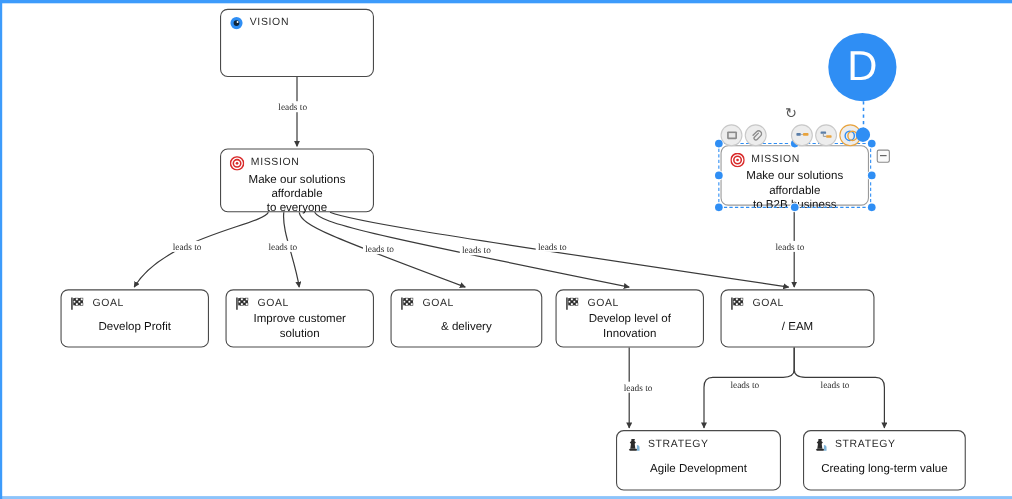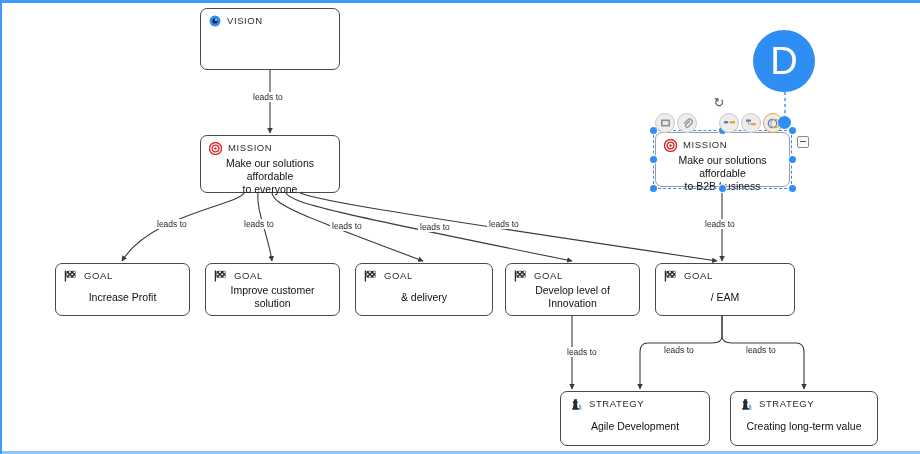--- a/index.html
+++ b/index.html
@@ -144,21 +144,21 @@
     border-radius: 50%;
     background: #2f8ef4;
   }
   .edge-label {
     position: absolute;
     font-size: 8.5px;
     color: #2b2b2b;
     background: #ffffff;
     padding: 0 2px;
     white-space: nowrap;
-    font-family: Liberation Sans, sans-serif;
+    font-family: Liberation Serif, serif;
   }
 </style>
 </head>
 <body>
 
 <div id="canvas">
 
   <div class="frame-top"></div>
   <div class="frame-bottom"></div>
   <div class="frame-left"></div>
@@ -326,21 +326,21 @@
               <rect x="7" y="3.2" width="2.2" height="2.2"></rect>
             <rect x="4.8" y="5.4" width="2.2" height="2.2"></rect>
               <rect x="9.2" y="5.4" width="2.2" height="2.2"></rect>
           </g>
         </svg>
       </span>
       <span class="node-type">GOAL</span>
     </div>
     <div class="node-body">
       <div>
-          <span>Increase Profit</span>
+          <span>Develop Profit</span>
         </div>
     </div>
   </div>
 
   <div class="node" style="left:205px; top:263px; width:135px; height:53px;">
     <div class="node-header">
       <span class="icon">
         <svg width="14" height="12" viewBox="0 0 14 12">
           <line x1="1.4" y1="0.5" x2="1.4" y2="11.5" stroke="#2b2b2b" stroke-width="1.3"></line>
           <g fill="#2b2b2b">

